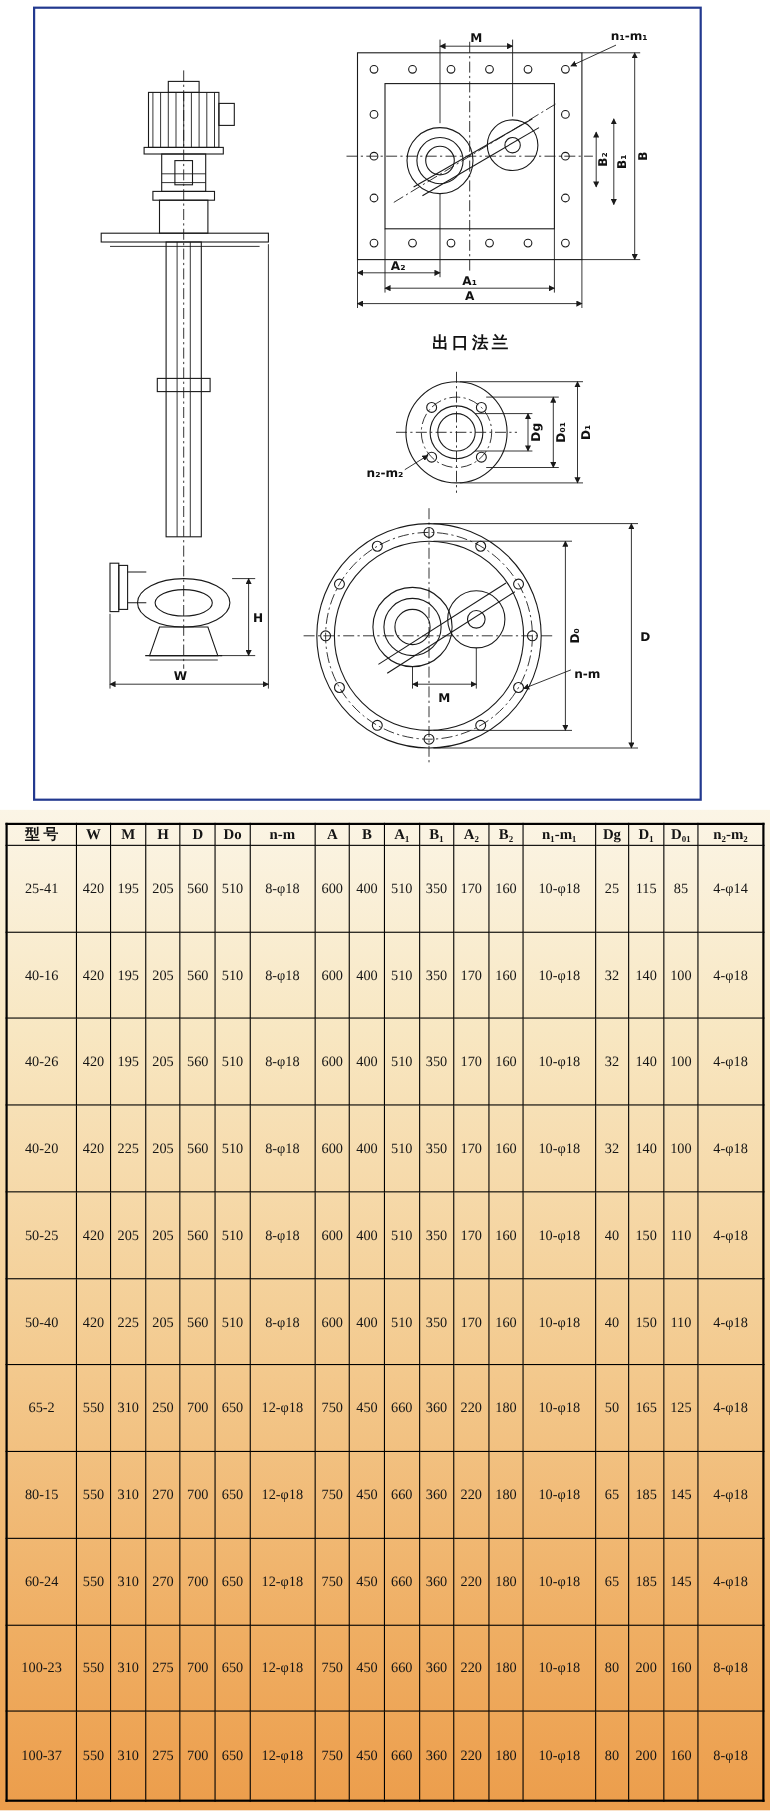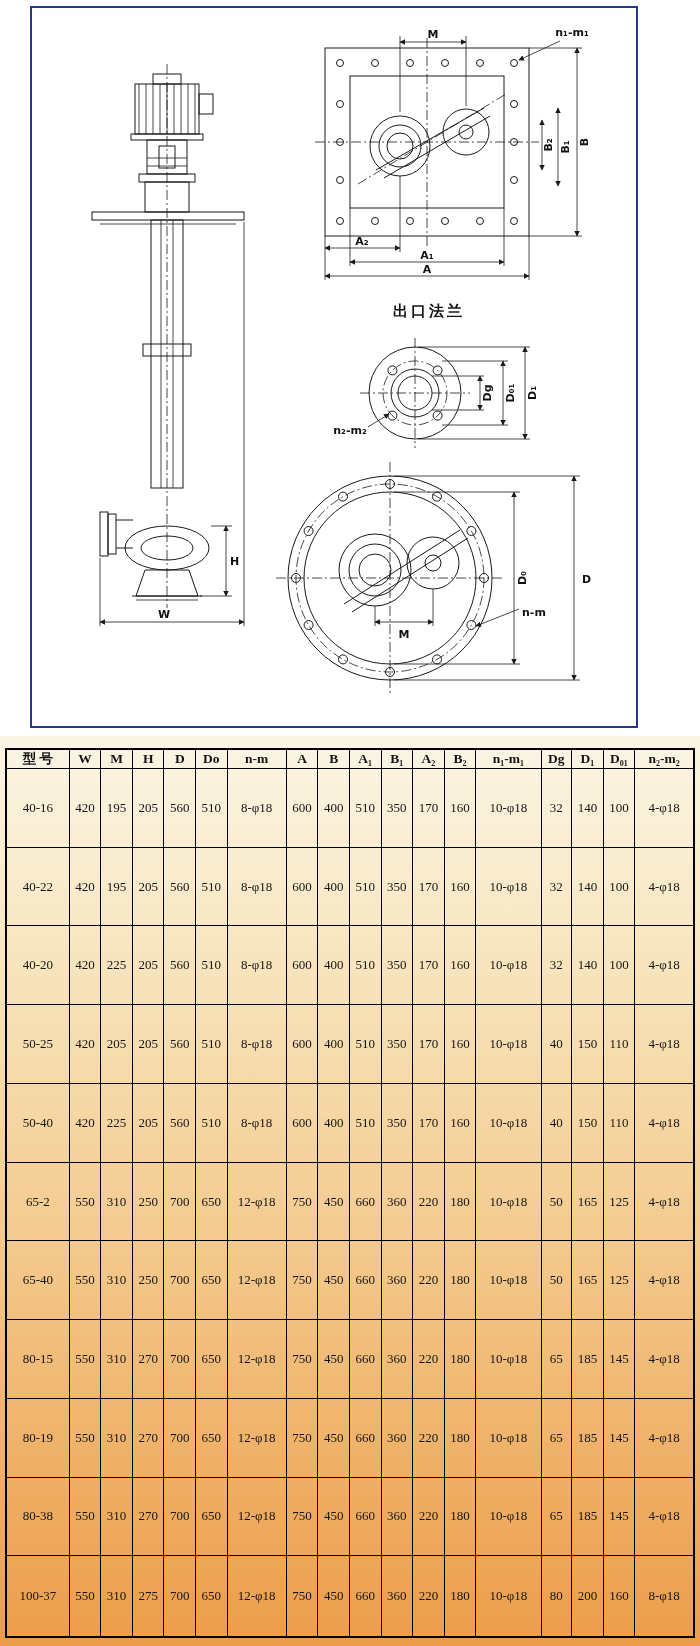--- a/index.html
+++ b/index.html
@@ -294,41 +294,61 @@
           <th>B₂</th>
           <th>n₁-m₁</th>
           <th>Dg</th>
           <th>D₁</th>
           <th>D₀₁</th>
           <th>n₂-m₂</th>
         </tr>
       </thead>
     <tbody>
         <tr>
+          <td>25-41</td>
+          <td>420</td>
+          <td>195</td>
+          <td>205</td>
+          <td>560</td>
+          <td>510</td>
+          <td>8-φ18</td>
+          <td>600</td>
+          <td>400</td>
+          <td>510</td>
+          <td>350</td>
+          <td>170</td>
+          <td>160</td>
+          <td>10-φ18</td>
+          <td>25</td>
+          <td>115</td>
+          <td>85</td>
+          <td>4-φ14</td>
+        </tr>
+        <tr>
           <td>40-16</td>
           <td>420</td>
           <td>195</td>
           <td>205</td>
           <td>560</td>
           <td>510</td>
           <td>8-φ18</td>
           <td>600</td>
           <td>400</td>
           <td>510</td>
           <td>350</td>
           <td>170</td>
           <td>160</td>
           <td>10-φ18</td>
           <td>32</td>
           <td>140</td>
           <td>100</td>
           <td>4-φ18</td>
         </tr>
         <tr>
-          <td>40-22</td>
+          <td>40-26</td>
           <td>420</td>
           <td>195</td>
           <td>205</td>
           <td>560</td>
           <td>510</td>
           <td>8-φ18</td>
           <td>600</td>
           <td>400</td>
           <td>510</td>
           <td>350</td>
@@ -414,98 +434,78 @@
           <td>360</td>
           <td>220</td>
           <td>180</td>
           <td>10-φ18</td>
           <td>50</td>
           <td>165</td>
           <td>125</td>
           <td>4-φ18</td>
         </tr>
         <tr>
-          <td>65-40</td>
-          <td>550</td>
-          <td>310</td>
-          <td>250</td>
-          <td>700</td>
-          <td>650</td>
-          <td>12-φ18</td>
-          <td>750</td>
-          <td>450</td>
-          <td>660</td>
-          <td>360</td>
-          <td>220</td>
-          <td>180</td>
-          <td>10-φ18</td>
-          <td>50</td>
-          <td>165</td>
-          <td>125</td>
-          <td>4-φ18</td>
-        </tr>
-        <tr>
           <td>80-15</td>
           <td>550</td>
           <td>310</td>
           <td>270</td>
           <td>700</td>
           <td>650</td>
           <td>12-φ18</td>
           <td>750</td>
           <td>450</td>
           <td>660</td>
           <td>360</td>
           <td>220</td>
           <td>180</td>
           <td>10-φ18</td>
           <td>65</td>
           <td>185</td>
           <td>145</td>
           <td>4-φ18</td>
         </tr>
         <tr>
-          <td>80-19</td>
+          <td>60-24</td>
           <td>550</td>
           <td>310</td>
           <td>270</td>
           <td>700</td>
           <td>650</td>
           <td>12-φ18</td>
           <td>750</td>
           <td>450</td>
           <td>660</td>
           <td>360</td>
           <td>220</td>
           <td>180</td>
           <td>10-φ18</td>
           <td>65</td>
           <td>185</td>
           <td>145</td>
           <td>4-φ18</td>
         </tr>
         <tr>
-          <td>80-38</td>
+          <td>100-23</td>
           <td>550</td>
           <td>310</td>
-          <td>270</td>
+          <td>275</td>
           <td>700</td>
           <td>650</td>
           <td>12-φ18</td>
           <td>750</td>
           <td>450</td>
           <td>660</td>
           <td>360</td>
           <td>220</td>
           <td>180</td>
           <td>10-φ18</td>
-          <td>65</td>
-          <td>185</td>
-          <td>145</td>
-          <td>4-φ18</td>
+          <td>80</td>
+          <td>200</td>
+          <td>160</td>
+          <td>8-φ18</td>
         </tr>
         <tr>
           <td>100-37</td>
           <td>550</td>
           <td>310</td>
           <td>275</td>
           <td>700</td>
           <td>650</td>
           <td>12-φ18</td>
           <td>750</td>

